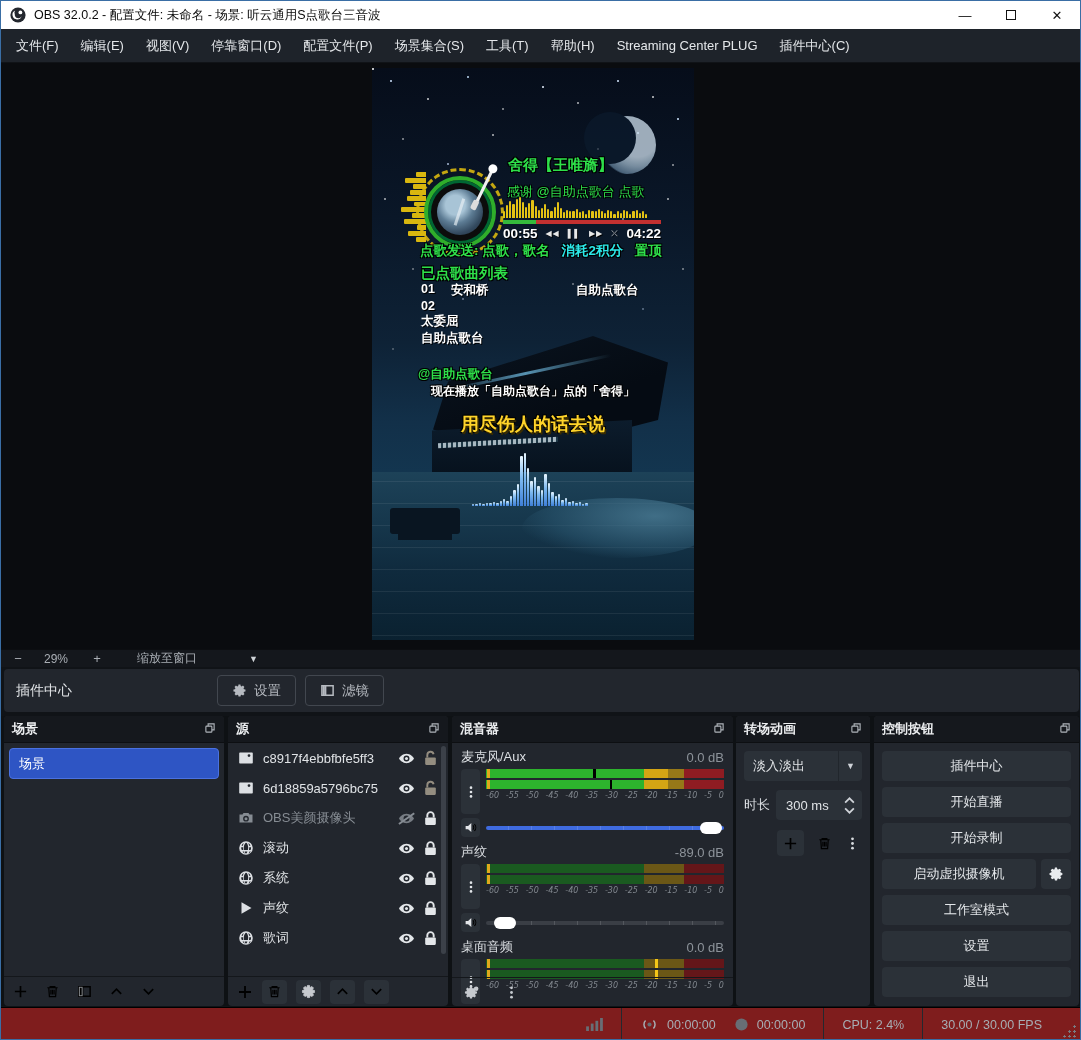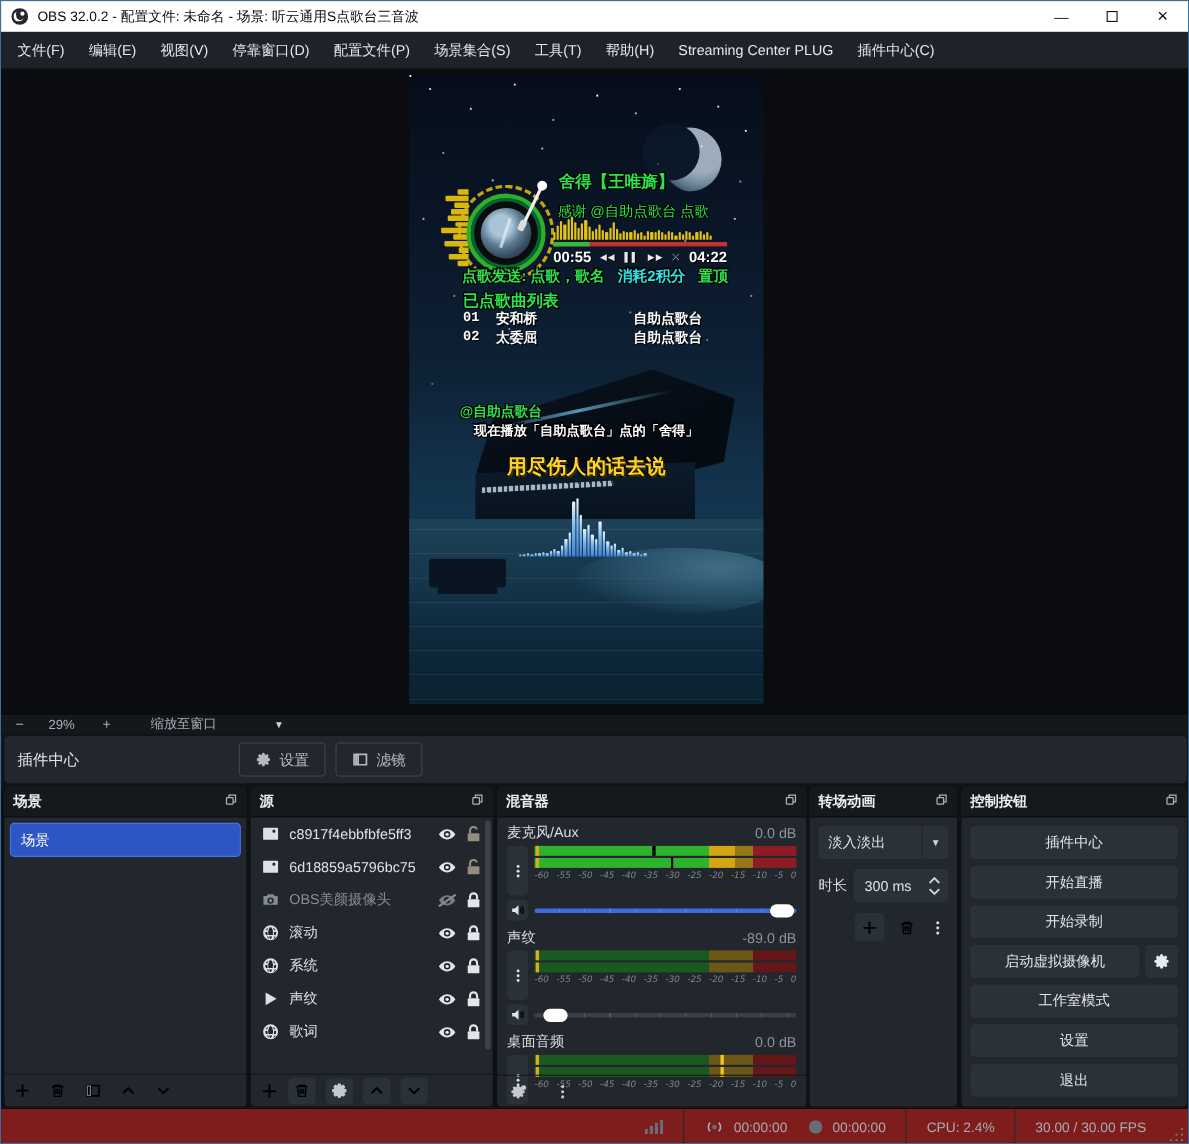--- a/index.html
+++ b/index.html
@@ -58,21 +58,21 @@
   .song-title { left:136px; top:88px; font-size:15px; font-weight:bold; }
   .thanks { left:135px; top:115px; font-size:13px; }
   .spec-main { position:absolute; left:131px; top:128px; width:144px; height:22px; }
   .progress { position:absolute; left:131px; top:152px; width:158px; height:3.5px; background:#c23030; }
   .progress .done { height:100%; background:#35b93c; }
   .time-row { position:absolute; left:131px; top:158px; width:158px; display:flex; align-items:center; justify-content:space-between; color:#fff; font-size:13.5px; font-weight:bold; text-shadow:1px 1px 0 #000; }
   .time-row .pico { font-size:8px; font-weight:normal; color:#e8e8e8; letter-spacing:1px; }
   .hint-row { left:48px; top:174px; font-size:13.5px; font-weight:bold; }
   .playlist-title { left:49px; top:196px; font-size:14.5px; font-weight:bold; }
   .pl-row { position:absolute; left:49px; width:240px; display:flex; color:#fff; font-size:12.5px; font-weight:bold; text-shadow:1px 1px 0 #000; }
-  .pl-row .num { width:30px;font-family:Liberation Mono, monospace; } .pl-row .nm { width:125px; } .pl-row .by { }
+  .pl-row .num { width:30px; } .pl-row .nm { width:125px; } .pl-row .by { }
   .npu { left:46px; top:298px; font-size:12.5px; font-weight:bold; }
   .npl { left:59px; top:315px; font-size:12px; font-weight:bold; color:#fff; }
   .lyric { left:50%; transform:translateX(-50%); top:344px; font-size:18px; font-weight:bold; color:#ffd42a; text-shadow:1.5px 1.5px 0 #3a2c00,-1px 1px 0 #000,1px -1px 0 #000,-1px -1px 0 #000; }
   .spec-water { position:absolute; left:100px; top:385px; width:116px; height:53px; }
 
   [data-bars] { display:flex; align-items:flex-end; gap:1px; }
   [data-bars] i { flex:1; border-radius:1px 1px 0 0; }
   .spec-main i { background:#e3c214; }
   .spec-water i { background:linear-gradient(180deg,#eaf7ff,#7db9f0 45%,#3f7fd8); }
   .disc-bars i { background:#d9b70f; }
@@ -397,21 +397,21 @@
       </div>
       <div class="ov playlist-title green-txt">已点歌曲列表</div>
       <div>
 
           <div class="pl-row" style="top: 214px;">
             <span class="num">01</span>
             <span class="nm">安和桥</span>
             <span class="by">自助点歌台</span>
           </div>
 
-          <div class="pl-row" style="top: 230.5px;">
+          <div class="pl-row" style="top: 230.5px; flex-direction: column;">
             <span class="num">02</span>
             <span class="nm">太委屈</span>
             <span class="by">自助点歌台</span>
           </div>
         </div>
       <div class="ov npu green-txt">@自助点歌台</div>
       <div class="ov npl">现在播放「自助点歌台」点的「舍得」</div>
       <div class="ov lyric">用尽伤人的话去说</div>
       <div class="spec-water" data-bars="video.spectrum_water">
           <i style="height: 4%;"></i>

